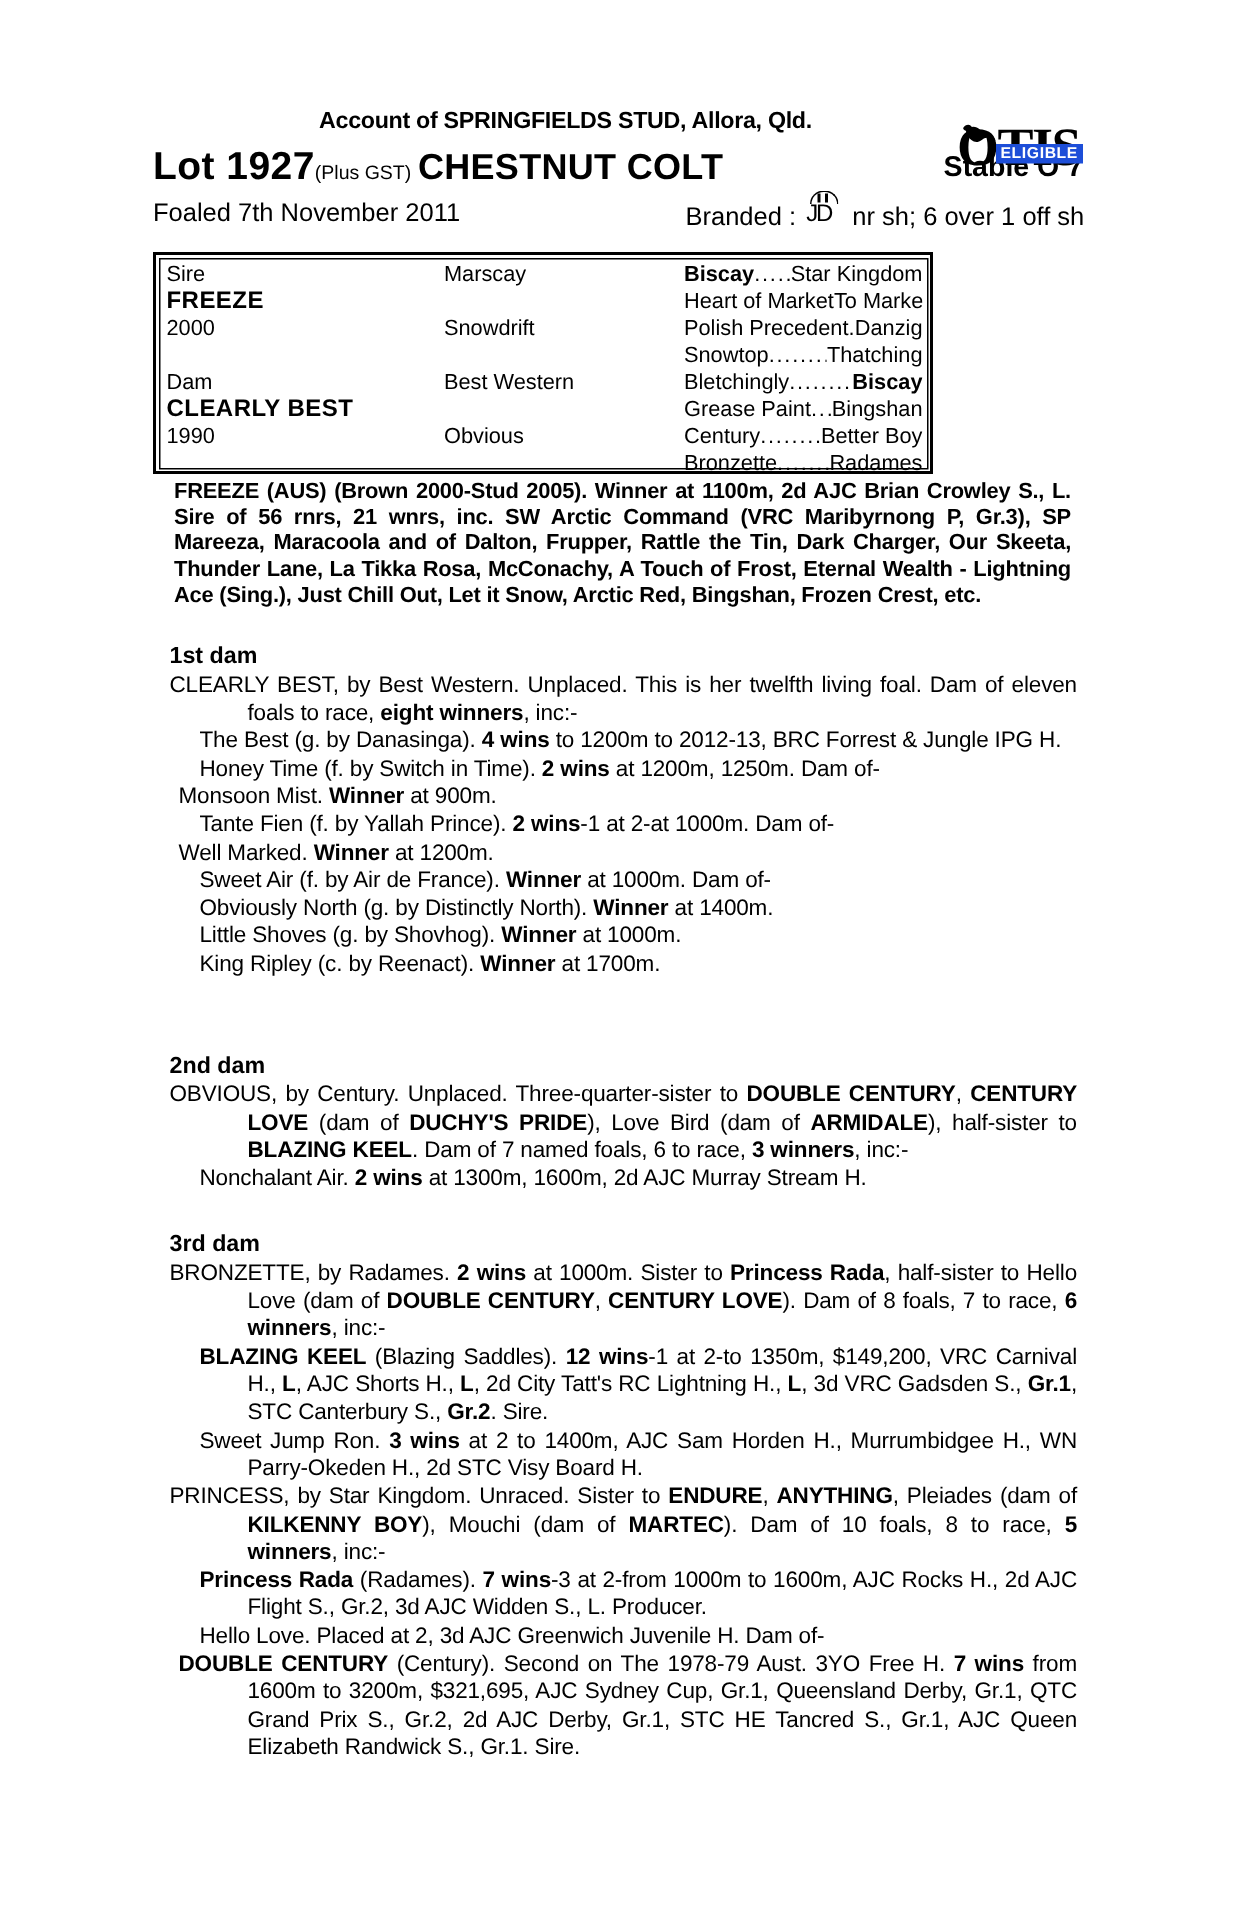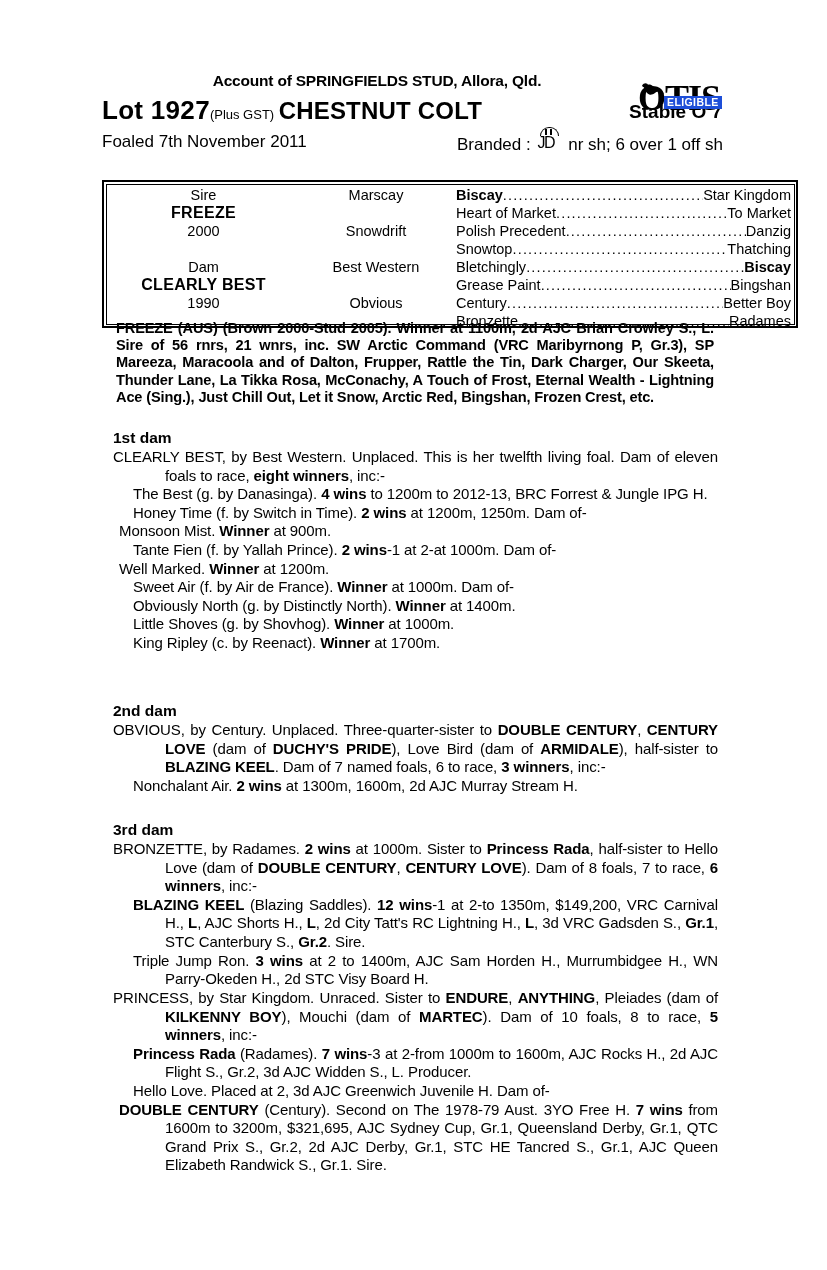--- a/index.html
+++ b/index.html
@@ -161,26 +161,25 @@
     font-weight: bold;
     letter-spacing: 0.4px;
     padding: 1px 3px 1px 3px;
     line-height: 11px;
   }
 
   
   .ped-box {
     position: absolute;
     left: 102px;
-    top: 180px;
-    width: 696px;
+    top: 168px;
+    width: 520px;
     height: 148px;
     border: 2.5px solid #000;
     box-sizing: border-box;
-    text-align: center;
   }
   .ped-box-inner {
     position: absolute;
     left: 1.5px; top: 1.5px; right: 1.5px; bottom: 1.5px;
     border: 1px solid #000;
   }
   .ped-grid {
     position: absolute;
     left: 7px;
     top: 4px;
@@ -384,21 +383,21 @@
     </div>
   <div class="dam-section" id="dam-second" style="top:701px;">
       <div class="dam-heading">2nd dam</div>
       <p class="body-text lvl0"><span>OBVIOUS, by Century. Unplaced. Three-quarter-sister to </span><span class="b">DOUBLE CENTURY</span><span>, </span><span class="b">CENTURY LOVE</span><span> (dam of </span><span class="b">DUCHY'S PRIDE</span><span>), Love Bird (dam of </span><span class="b">ARMIDALE</span><span>), half-sister to </span><span class="b">BLAZING KEEL</span><span>. Dam of 7 named foals, 6 to race, </span><span class="b">3 winners</span><span>, inc:-</span></p>
       <p class="body-text lvl1"><span>Nonchalant Air. </span><span class="b">2 wins</span><span> at 1300m, 1600m, 2d AJC Murray Stream H.</span></p>
     </div>
   <div class="dam-section" id="dam-third" style="top:820px;">
       <div class="dam-heading">3rd dam</div>
       <p class="body-text lvl0"><span>BRONZETTE, by Radames. </span><span class="b">2 wins</span><span> at 1000m. Sister to </span><span class="b">Princess Rada</span><span>, half-sister to Hello Love (dam of </span><span class="b">DOUBLE CENTURY</span><span>, </span><span class="b">CENTURY LOVE</span><span>). Dam of 8 foals, 7 to race, </span><span class="b">6 winners</span><span>, inc:-</span></p>
       <p class="body-text lvl1"><span class="b">BLAZING KEEL</span><span> (Blazing Saddles). </span><span class="b">12 wins</span><span>-1 at 2-to 1350m, $149,200, VRC Carnival H., </span><span class="b">L</span><span>, AJC Shorts H., </span><span class="b">L</span><span>, 2d City Tatt's RC Lightning H., </span><span class="b">L</span><span>, 3d VRC Gadsden S., </span><span class="b">Gr.1</span><span>, STC Canterbury S., </span><span class="b">Gr.2</span><span>. Sire.</span></p>
-      <p class="body-text lvl1"><span>Triple Jump Ron. </span><span class="b">3 wins</span><span> at 2 to 1400m, AJC Sam Horden H., Murrumbidgee H., WN Parry-Okeden H., 2d STC Visy Board H.</span></p>
+      <p class="body-text lvl1"><span>Sweet Jump Ron. </span><span class="b">3 wins</span><span> at 2 to 1400m, AJC Sam Horden H., Murrumbidgee H., WN Parry-Okeden H., 2d STC Visy Board H.</span></p>
     </div>
   <div class="dam-section" id="dam-fourth" style="top:989px;">
       <p class="body-text lvl0"><span>PRINCESS, by Star Kingdom. Unraced. Sister to </span><span class="b">ENDURE</span><span>, </span><span class="b">ANYTHING</span><span>, Pleiades (dam of </span><span class="b">KILKENNY BOY</span><span>), Mouchi (dam of </span><span class="b">MARTEC</span><span>). Dam of 10 foals, 8 to race, </span><span class="b">5 winners</span><span>, inc:-</span></p>
       <p class="body-text lvl1"><span class="b">Princess Rada</span><span> (Radames). </span><span class="b">7 wins</span><span>-3 at 2-from 1000m to 1600m, AJC Rocks H., 2d AJC Flight S., Gr.2, 3d AJC Widden S., L. Producer.</span></p>
       <p class="body-text lvl1"><span>Hello Love. Placed at 2, 3d AJC Greenwich Juvenile H. Dam of-</span></p>
       <p class="body-text lvl2"><span class="b">DOUBLE CENTURY</span><span> (Century). Second on The 1978-79 Aust. 3YO Free H. </span><span class="b">7 wins</span><span> from 1600m to 3200m, $321,695, AJC Sydney Cup, Gr.1, Queensland Derby, Gr.1, QTC Grand Prix S., Gr.2, 2d AJC Derby, Gr.1, STC HE Tancred S., Gr.1, AJC Queen Elizabeth Randwick S., Gr.1. Sire.</span></p>
     </div>
 
 </div>
 

